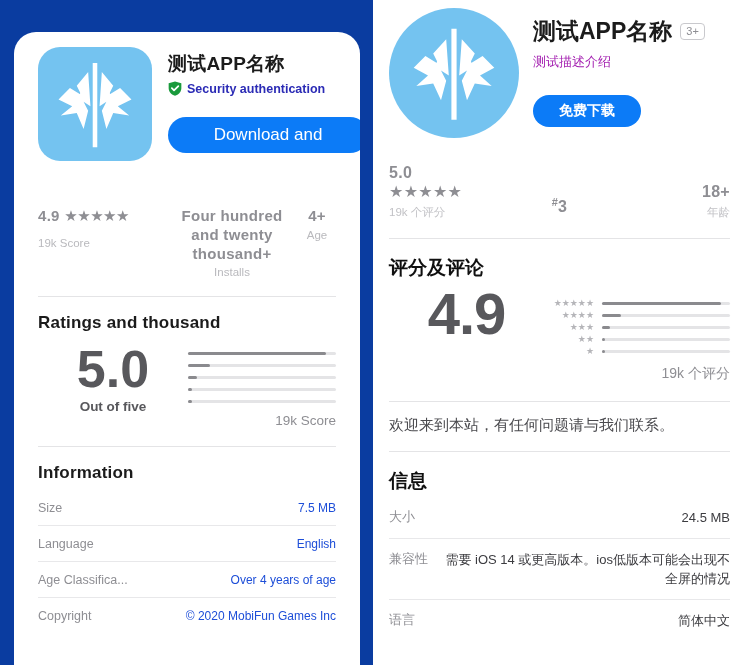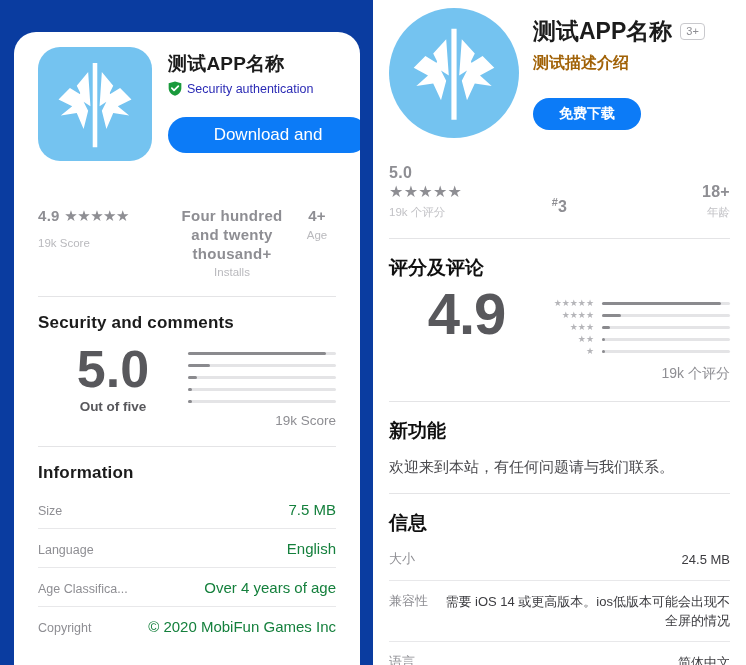--- a/index.html
+++ b/index.html
@@ -38,21 +38,21 @@
     position: relative;
     overflow: hidden;
   }
   .app-head-right { padding-left: 16px; padding-top: 4px; flex: 1 1 auto; min-width: 0; }
   .app-title-l {
     font-size: 19px; font-weight: bold; color: #1b1b1b;
     letter-spacing: .2px; white-space: nowrap;
   }
   .sec-row { display: flex; align-items: center; gap: 5px; margin-top: 4px; }
   .shield { width: 14px; height: 15px; flex: 0 0 14px; }
-  .sec-text { font-size: 12.5px; color: #2b2bb5; white-space: nowrap; }
+  .sec-text { font-size: 12.5px; color: #2b2bb5; white-space: nowrap; font-weight: bold; }
   .dl-btn {
     margin-top: 21px;
     width: 200px; height: 36px;
     background: #0c7bf7;
     border-radius: 18px;
     border: none;
     color: #fff;
     font-size: 17px;
     font-family: "Liberation Sans", sans-serif;
     display: flex; align-items: center; justify-content: center;
@@ -89,21 +89,21 @@
   .rate-count-l { text-align: right; font-size: 13.5px; color: #8e8e93; margin-top: 6px; }
 
   .info-list { margin-top: 6px; }
   .info-row {
     display: flex; justify-content: space-between; align-items: baseline;
     padding: 11px 0 10px 0;
     border-top: 1px solid #e8e8ea;
   }
   .info-row:first-child { border-top: none; padding-top: 12px; }
   .info-k { font-size: 12.5px; color: #8e8e93; flex: 0 0 auto; }
-  .info-v { font-size: 15px; color: #15803d; text-align: left; }
+  .info-v { font-size: 12px; color: #1d4ed8; text-align: left; }
 
   
   .panel-right {
     position: relative;
     width: 373px; height: 665px;
     background: #ffffff;
     overflow: hidden;
     flex: 0 0 373px;
     padding: 0 16px;
   }
@@ -113,21 +113,21 @@
     background: #74c3f0; flex: 0 0 130px; position: relative; overflow: hidden;
   }
   .app-head-r-right { padding-left: 14px; padding-top: 8px; flex: 1 1 auto; min-width: 0; }
   .title-line-r { display: flex; align-items: center; gap: 8px; }
   .app-title-r { font-size: 23px; font-weight: bold; color: #1b1b1b; white-space: nowrap; }
   .age-chip {
     border: 1px solid #c9c9cd; border-radius: 4px;
     font-size: 11px; color: #8e8e93;
     padding: 1px 5px 2px 5px; line-height: 1.1; white-space: nowrap;
   }
-  .app-sub-r { font-size: 16px; color: #a16207; margin-top: 6px; font-weight: bold; }
+  .app-sub-r { font-size: 13px; color: #a21caf; margin-top: 6px; }
   .dl-btn-r {
     margin-top: 24px;
     width: 108px; height: 32px;
     background: #0c7bf7; border: none; border-radius: 16px;
     color: #fff; font-size: 14px; font-weight: bold;
     font-family: "Liberation Sans", sans-serif;
     display: flex; align-items: center; justify-content: center; cursor: pointer;
   }
 
   .stats-r { display: flex; margin-top: 26px; align-items: flex-end; gap: 44px; }
@@ -209,21 +209,21 @@
             <div class="stat-lbl-l tight">Installs</div>
           </div>
           <div class="stat-l s3">
             <div class="stat-val-l">4+</div>
             <div class="stat-lbl-l tight">Age</div>
           </div>
         </div>
 
         <div class="divider"></div>
 
-        <div class="sec-h-l">Security and comments</div>
+        <div class="sec-h-l">Ratings and thousand</div>
 
         <div class="rate-block">
           <div class="rate-left">
             <div class="big-score-l">5.0</div>
             <div class="big-sub-l">Out of five</div>
           </div>
           <div class="rate-right">
             <div id="left-bars">
                 <div class="bar-row">
                   <div class="bar-track">
@@ -364,21 +364,20 @@
               <div class="bar-track">
                 <div class="bar-fill" style="width: 2%;"></div>
               </div>
             </div>
           </div>
         <div class="rate-count-r">19k 个评分</div>
       </div>
     </div>
 
     <div class="divider-r"></div>
-    <div class="sec-h-r">新功能</div>
     <div class="feat-text">欢迎来到本站，有任何问题请与我们联系。</div>
 
     <div class="divider-r" style="margin-top:16px;"></div>
     <div class="sec-h-r">信息</div>
 
     <div id="right-info">
         <div class="info-row-r">
           <div class="info-k-r">大小</div>
           <div class="info-v-r">24.5 MB</div>
         </div>

